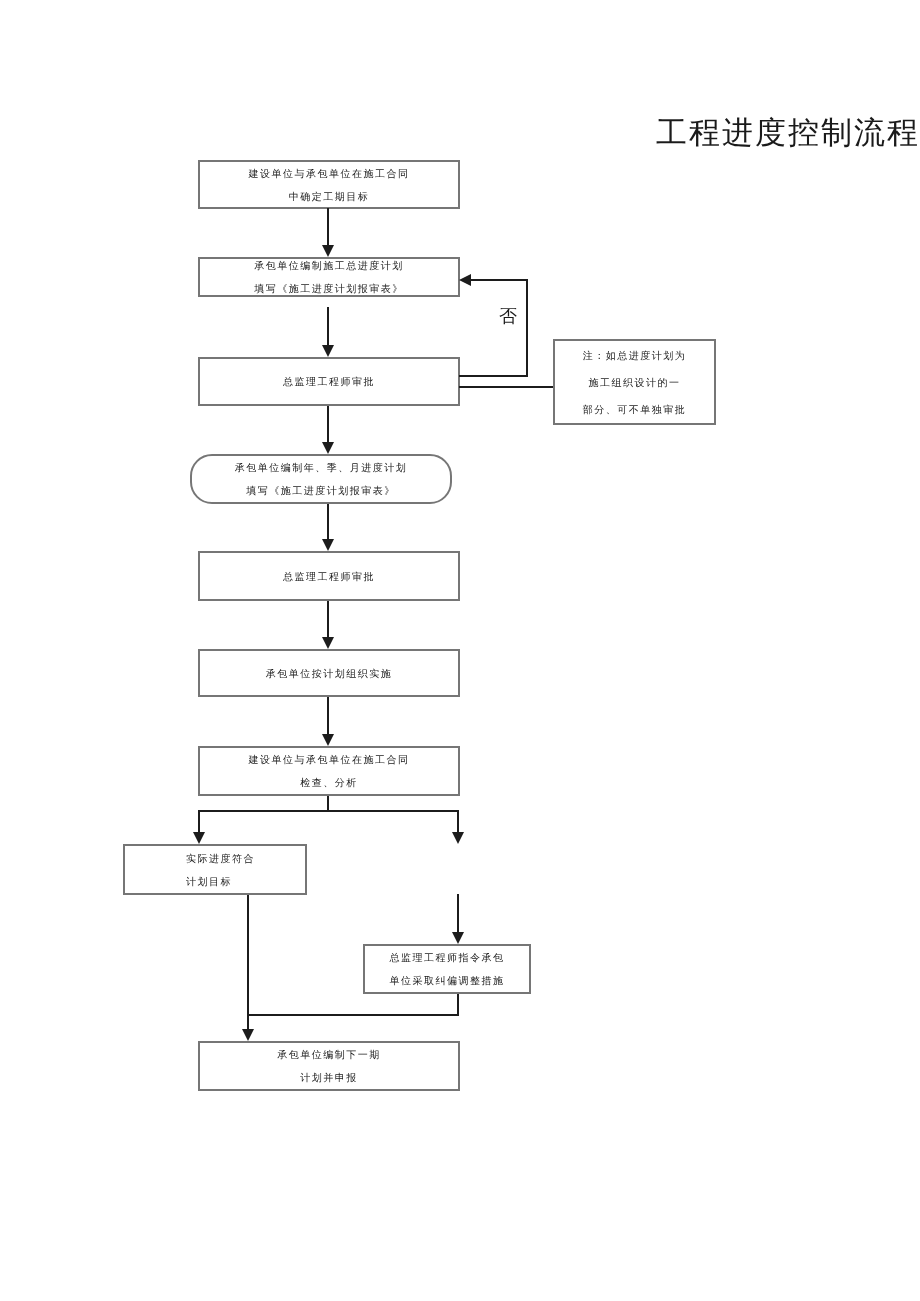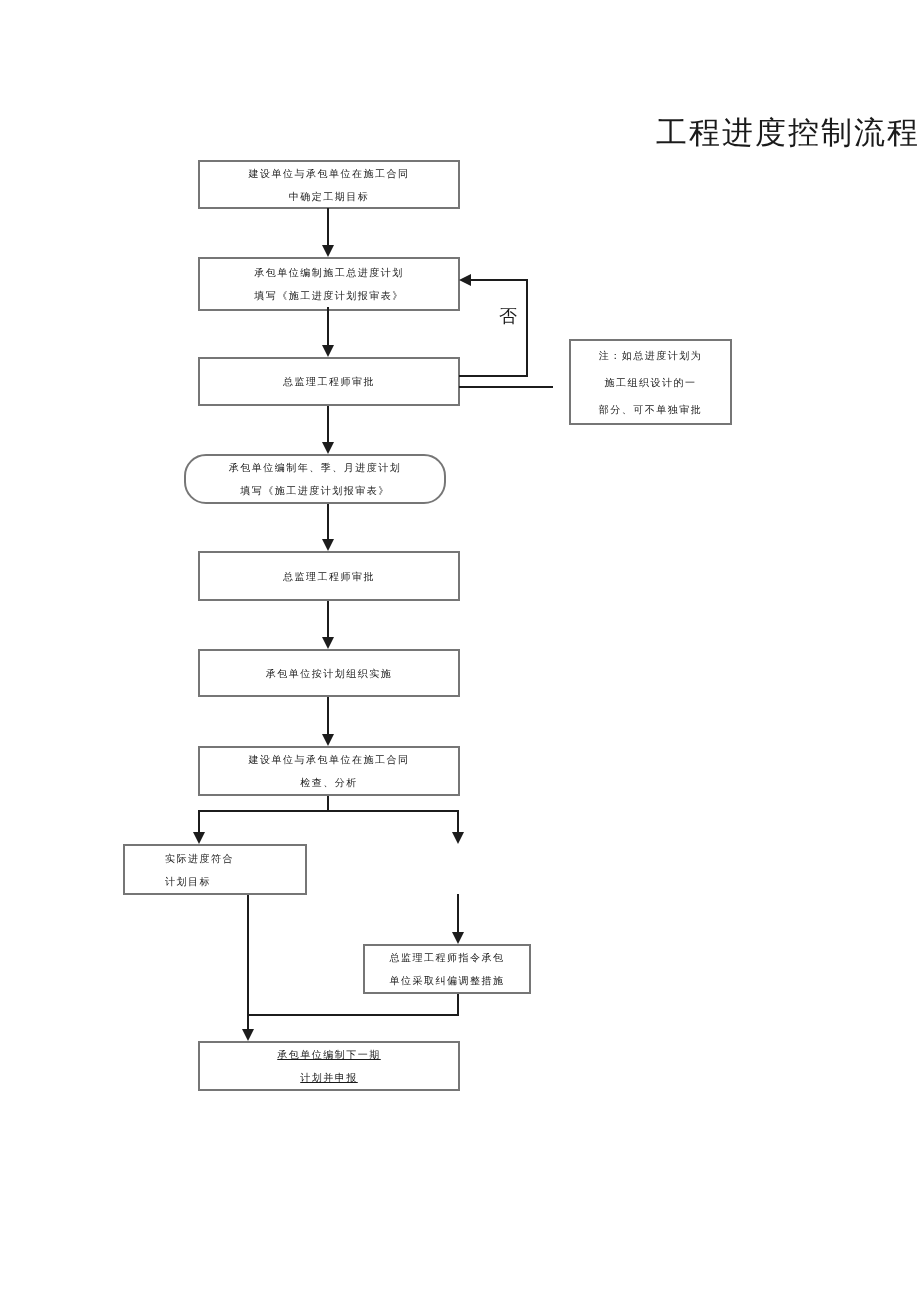--- a/index.html
+++ b/index.html
@@ -11,22 +11,22 @@
   .title {
     position:absolute; left:0; top:112px; width:920px; text-align:right;
     font-size:31px; letter-spacing:2px; font-weight:400; white-space:nowrap;
   }
   .fbox {
     position:absolute; box-sizing:border-box; border:2px solid #767676;
     background:#ffffff; display:flex; flex-direction:column;
     justify-content:center; align-items:center; text-align:center;
     font-size:10px; line-height:23px; letter-spacing:1.5px; white-space:nowrap;
   }
-  .fbox.left-text { align-items:flex-start; padding-left:40px; text-align:center; }
-  .fbox.note-box { line-height:27px;margin-left:16px; }
+  .fbox.left-text { align-items:flex-start; padding-left:61px; text-align:center; }
+  .fbox.note-box { line-height:27px; }
   .bl { display:block; }
   .cline { position:absolute; background:#1c1c1c; }
   .arrow-down {
     position:absolute; width:0; height:0;
     border-left:6px solid transparent; border-right:6px solid transparent;
     border-top:12px solid #1c1c1c;
   }
   .arrow-left {
     position:absolute; width:0; height:0;
     border-top:6px solid transparent; border-bottom:6px solid transparent;
@@ -41,30 +41,30 @@
 
 <div class="canvas">
 
   <div class="title">工程进度控制流程</div>
 
   <div class="fbox" style="left:198px; top:160px; width:262px; height:49px;">
     <span class="bl">建设单位与承包单位在施工合同</span>
     <span class="bl">中确定工期目标</span>
   </div>
 
-  <div class="fbox" style="left:198px; top:257px; width:262px; height:54px;">
+  <div class="fbox" style="left:198px; top:257px; width:262px; height:40px;">
     <span class="bl">承包单位编制施工总进度计划</span>
     <span class="bl">填写《施工进度计划报审表》</span>
   </div>
 
   <div class="fbox" style="left:198px; top:357px; width:262px; height:49px;">
     <span class="bl">总监理工程师审批</span>
   </div>
 
-  <div class="fbox" style="left:184px; top:454px; width:262px; height:50px;border-radius:22px;">
+  <div class="fbox" style="left:190px; top:454px; width:262px; height:50px;border-radius:22px;">
     <span class="bl">承包单位编制年、季、月进度计划</span>
     <span class="bl">填写《施工进度计划报审表》</span>
   </div>
 
   <div class="fbox" style="left:198px; top:551px; width:262px; height:50px;">
     <span class="bl">总监理工程师审批</span>
   </div>
 
   <div class="fbox" style="left:198px; top:649px; width:262px; height:48px;">
     <span class="bl">承包单位按计划组织实施</span>
@@ -79,21 +79,21 @@
     <span class="bl">实际进度符合</span>
     <span class="bl">计划目标</span>
   </div>
 
 
   <div class="fbox" style="left:363px; top:944px; width:168px; height:50px;">
     <span class="bl">总监理工程师指令承包</span>
     <span class="bl">单位采取纠偏调整措施</span>
   </div>
 
-  <div class="fbox" style="left:198px; top:1041px; width:262px; height:50px;text-decoration:underline;">
+  <div class="fbox" style="left:198px; top:1041px; width:262px; height:50px;">
     <span class="bl">承包单位编制下一期</span>
     <span class="bl">计划并申报</span>
   </div>
 
   <div class="fbox note-box" style="left:553px; top:339px; width:163px; height:86px;">
     <span class="bl">注：如总进度计划为</span>
     <span class="bl">施工组织设计的一</span>
     <span class="bl">部分、可不单独审批</span>
   </div>
 

